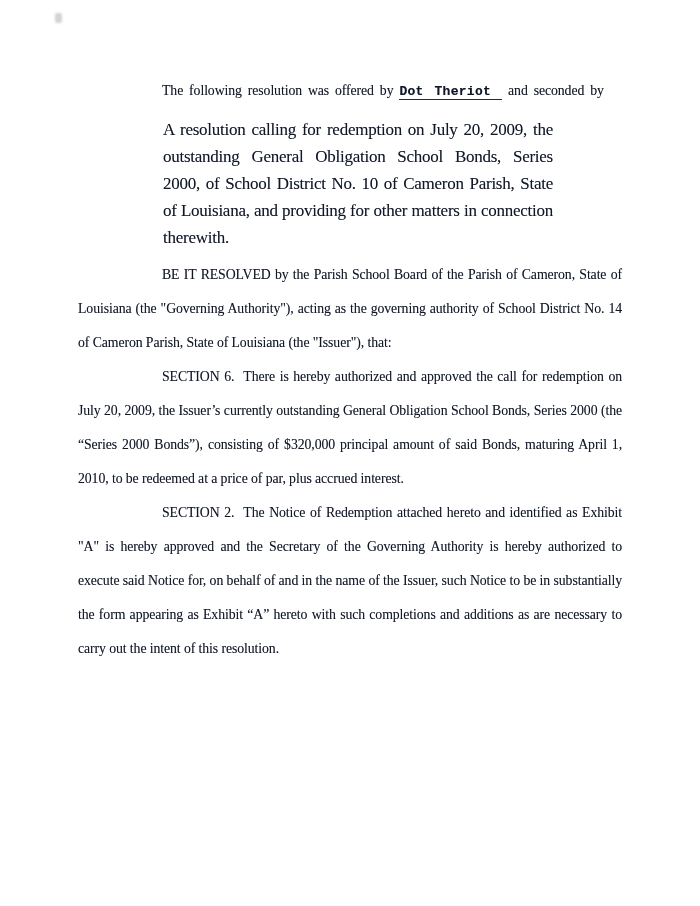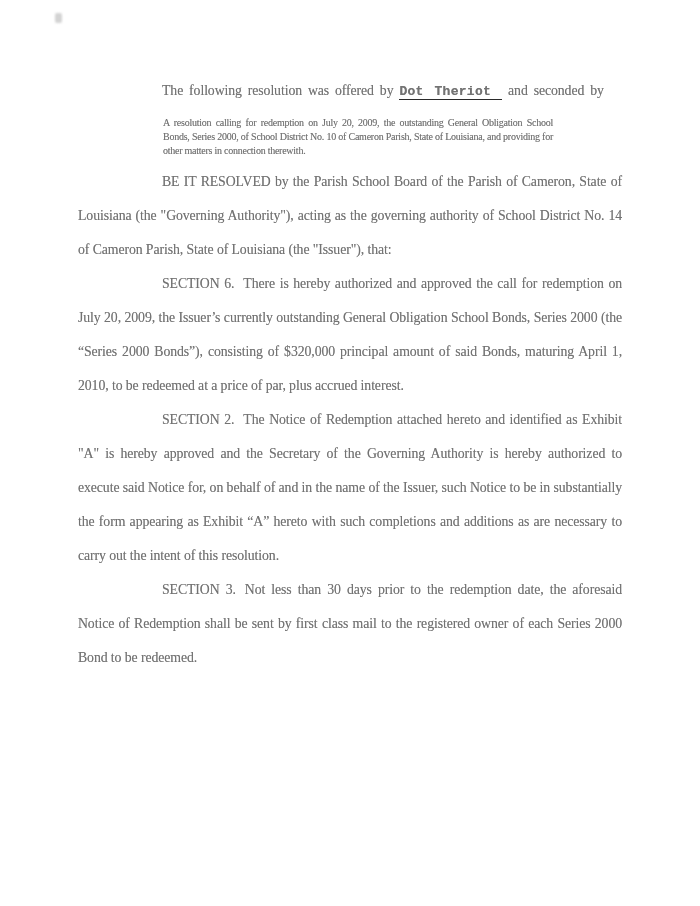--- a/index.html
+++ b/index.html
@@ -7,21 +7,21 @@
     padding: 0;
     background: #e8e8e8;
   }
   .page {
     position: relative;
     width: 700px;
     height: 906px;
     margin: 0 auto;
     background: #ffffff;
     overflow: hidden;
-    color: #737373;
+    color: #0f172a;
     font-family: "Liberation Serif", "DejaVu Serif", serif;
     font-size: 13.8px;
     letter-spacing: -0.1px;
     text-shadow: 0 0 0.5px rgba(30,30,30,0.35);
   }
   .speck {
     position: absolute;
     left: 55px;
     top: 13px;
     width: 7px;
@@ -64,22 +64,22 @@
     margin-top: 2px;
   }
   .heading {
     letter-spacing: 0.5px;
     border-bottom: 1.4px solid #242424;
     padding: 0 1px 1.5px 1px;
   }
   .caption {
     width: 390px;
     margin: 8px 1px 7px 85px;
-    line-height: 14px;
-    font-size: 10px;
+    line-height: 27px;
+    font-size: 17px;
     letter-spacing: -0.25px;
     text-align: justify;
   }
   .body-par {
     margin: 0;
     line-height: 34px;
     text-indent: 84px;
     text-align: justify;
   }
   .sec-label {
@@ -106,19 +106,16 @@
     <p class="body-par">BE IT RESOLVED by the Parish School Board of the Parish of Cameron, State of Louisiana (the "Governing Authority"), acting as the governing authority of School District No. 14 of Cameron Parish, State of Louisiana (the "Issuer"), that:</p>
 
     <p class="body-par">
       <span class="sec-label">SECTION 6.</span><span>There is hereby authorized and approved the call for redemption on July 20, 2009, the Issuer’s currently outstanding General Obligation School Bonds, Series 2000 (the “Series 2000 Bonds”), consisting of $320,000 principal amount of said Bonds, maturing April 1, 2010, to be redeemed at a price of par, plus accrued interest.</span>
     </p>
 
     <p class="body-par">
       <span class="sec-label">SECTION 2.</span><span>The Notice of Redemption attached hereto and identified as Exhibit "A" is hereby approved and the Secretary of the Governing Authority is hereby authorized to execute said Notice for, on behalf of and in the name of the Issuer, such Notice to be in substantially the form appearing as Exhibit “A” hereto with such completions and additions as are necessary to carry out the intent of this resolution.</span>
     </p>
 
-    <p class="body-par">
-      <span class="sec-label">SECTION 3.</span><span>Not less than 30 days prior to the redemption date, the aforesaid Notice of Redemption shall be sent by first class mail to the registered owner of each Series 2000 Bond to be redeemed.</span>
-    </p>
 
 
   </div>
 </div>
 
 </body></html>

